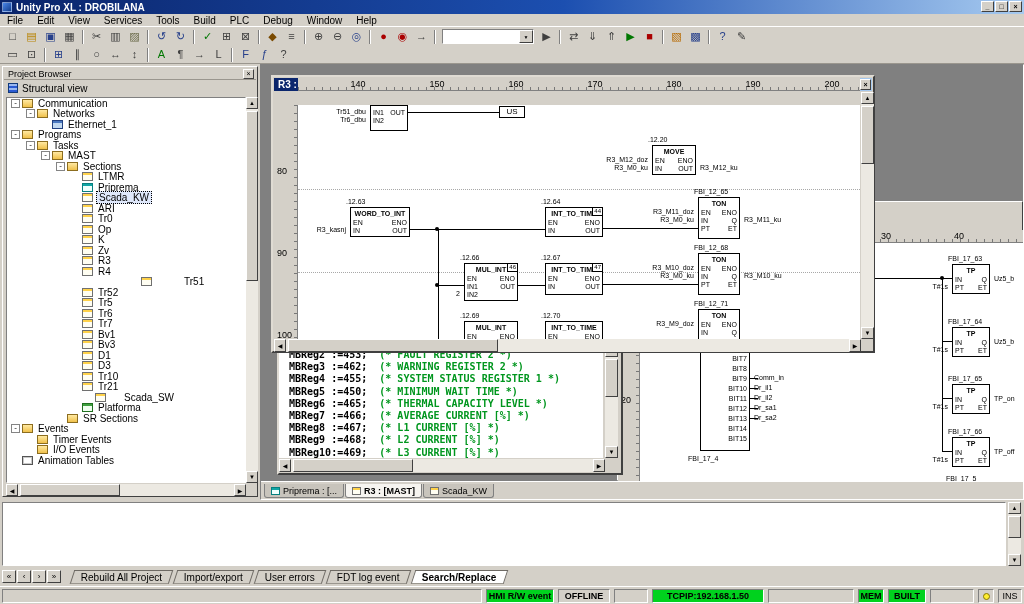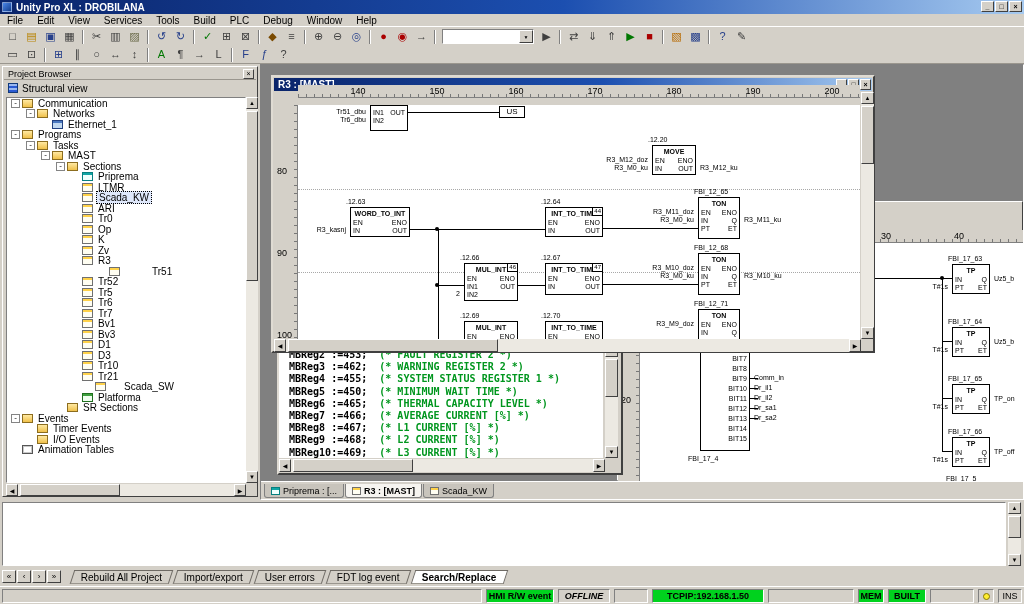--- a/index.html
+++ b/index.html
@@ -115,21 +115,21 @@
 
 
 #win-r3{position:absolute;left:10px;top:10px;width:604px;height:278px;background:#d4d0c8;
   border:2px solid;border-color:#dfdbd3 #404040 #404040 #dfdbd3}
 #r3-titlebar{position:absolute;left:1px;top:1px;width:598px;height:13px;
   background:linear-gradient(90deg,#0a246a,#1c4fb0 55%,#a6caf0);
   color:#fff;font-size:10px;font-weight:bold;display:flex;align-items:center;padding-left:4px}
 #r3-titlebar .cap-btns{top:1px;right:1px}
 #r3-titlebar .cap-btn{width:11px;height:11px}
 #r3-corner{position:absolute;left:1px;top:15px;width:24px;height:13px;background:#d4d0c8}
-#r3-ruler-h{left:25px;top:8px;width:562px;height:13px}
+#r3-ruler-h{left:25px;top:1px;width:562px;height:13px}
 #r3-ruler-v{left:1px;top:28px;width:24px;height:234px}
 #r3-canvas{position:absolute;left:25px;top:28px;width:562px;height:234px;background:#fff;overflow:hidden}
 
 
 #doc-tabs{position:absolute;left:0;top:416px;width:762px;height:18px;background:#d4d0c8;
   border-top:1px solid #fff;display:flex;align-items:flex-start;padding:2px 0 0 3px;gap:1px}
 .doc-tab{display:inline-flex;align-items:center;gap:3px;height:14px;padding:0 6px;font-size:9px;color:#000;
   background:#c8c4bc;border:1px solid #808080;border-top:none;border-radius:0 0 3px 3px}
 .doc-tab.active{background:#f6f4f0;font-weight:bold}
 .dt-ico{width:9px;height:8px;flex:none}
@@ -385,31 +385,31 @@
           <div class="ti folder"></div>
           <div class="tlabel">MAST</div>
         </div>
         <div class="tree-row" style="padding-left: 49px;">
           <div class="expand">-</div>
           <div class="ti folder"></div>
           <div class="tlabel">Sections</div>
         </div>
         <div class="tree-row" style="padding-left: 64px;">
           <div class="expand-spacer"></div>
+          <div class="ti fbd"></div>
+          <div class="tlabel">LTMR</div>
+        </div>
+        <div class="tree-row" style="padding-left: 64px;">
+          <div class="expand-spacer"></div>
           <div class="ti st"></div>
           <div class="tlabel">Priprema</div>
         </div>
         <div class="tree-row" style="padding-left: 64px;">
           <div class="expand-spacer"></div>
           <div class="ti fbd"></div>
-          <div class="tlabel">LTMR</div>
-        </div>
-        <div class="tree-row" style="padding-left: 64px;">
-          <div class="expand-spacer"></div>
-          <div class="ti fbd"></div>
           <div class="tlabel sel">Scada_KW</div>
         </div>
         <div class="tree-row" style="padding-left: 64px;">
           <div class="expand-spacer"></div>
           <div class="ti fbd"></div>
           <div class="tlabel">ARI</div>
         </div>
         <div class="tree-row" style="padding-left: 64px;">
           <div class="expand-spacer"></div>
           <div class="ti fbd"></div>
@@ -428,21 +428,26 @@
         <div class="tree-row" style="padding-left: 64px;">
           <div class="expand-spacer"></div>
           <div class="ti fbd"></div>
           <div class="tlabel">Zv</div>
         </div>
         <div class="tree-row" style="padding-left: 64px;">
           <div class="expand-spacer"></div>
           <div class="ti fbd"></div>
           <div class="tlabel">R3</div>
         </div>
-        <div class="tree-row" style="padding-left: 64px; gap: 27px;">
+        <div class="tree-row" style="padding-left: 64px;">
+          <div class="expand-spacer"></div>
+          <div class="ti fbd"></div>
+          <div class="tlabel">R4</div>
+        </div>
+        <div class="tree-row" style="padding-left: 96px; gap: 27px;">
           <div class="expand-spacer"></div>
           <div class="ti fbd"></div>
           <div class="tlabel">Tr51</div>
         </div>
         <div class="tree-row" style="padding-left: 64px;">
           <div class="expand-spacer"></div>
           <div class="ti fbd"></div>
           <div class="tlabel">Tr52</div>
         </div>
         <div class="tree-row" style="padding-left: 64px;">
@@ -845,21 +850,21 @@
   <div class="sb" style="position: absolute; left: 1008px; top: 2px; width: 13px; height: 64px;">
         <div class="sb-btn" style="position: absolute; left: 0px; top: 0px; width: 13px; height: 12px;">▲</div>
         <div class="sb-btn" style="position: absolute; left: 0px; top: 52px; width: 13px; height: 12px;">▼</div>
         <div class="sb-thumb" style="position: absolute; left: 0px; top: 14px; width: 13px; height: 22px;"></div>
       </div>
     </div>
 
   <div id="statusbar">
       <div class="sseg panel" style="position: absolute; left: 2px; top: 2px; width: 480px; height: 14px;"></div>
       <div class="sseg green" style="position: absolute; left: 486px; top: 2px; width: 68px; height: 14px;">HMI R/W event</div>
-      <div class="sseg panel-bold" style="position: absolute; left: 558px; top: 2px; width: 52px; height: 14px; font-style: italic;">OFFLINE</div>
+      <div class="sseg panel-bold" style="position: absolute; left: 558px; top: 2px; width: 52px; height: 14px;">OFFLINE</div>
       <div class="sseg panel" style="position: absolute; left: 614px; top: 2px; width: 34px; height: 14px;"></div>
       <div class="sseg green" style="position: absolute; left: 652px; top: 2px; width: 112px; height: 14px;">TCPIP:192.168.1.50</div>
       <div class="sseg panel" style="position: absolute; left: 768px; top: 2px; width: 86px; height: 14px;"></div>
       <div class="sseg green" style="position: absolute; left: 858px; top: 2px; width: 26px; height: 14px;">MEM</div>
       <div class="sseg green" style="position: absolute; left: 888px; top: 2px; width: 38px; height: 14px;">BUILT</div>
       <div class="sseg panel" style="position: absolute; left: 930px; top: 2px; width: 44px; height: 14px;"></div>
       <div class="sseg bulb" style="position: absolute; left: 978px; top: 2px; width: 16px; height: 14px;">
         <div class="bulb-icon"></div>
       </div>
       <div class="sseg panel" style="position: absolute; left: 998px; top: 2px; width: 24px; height: 14px;">INS</div>

